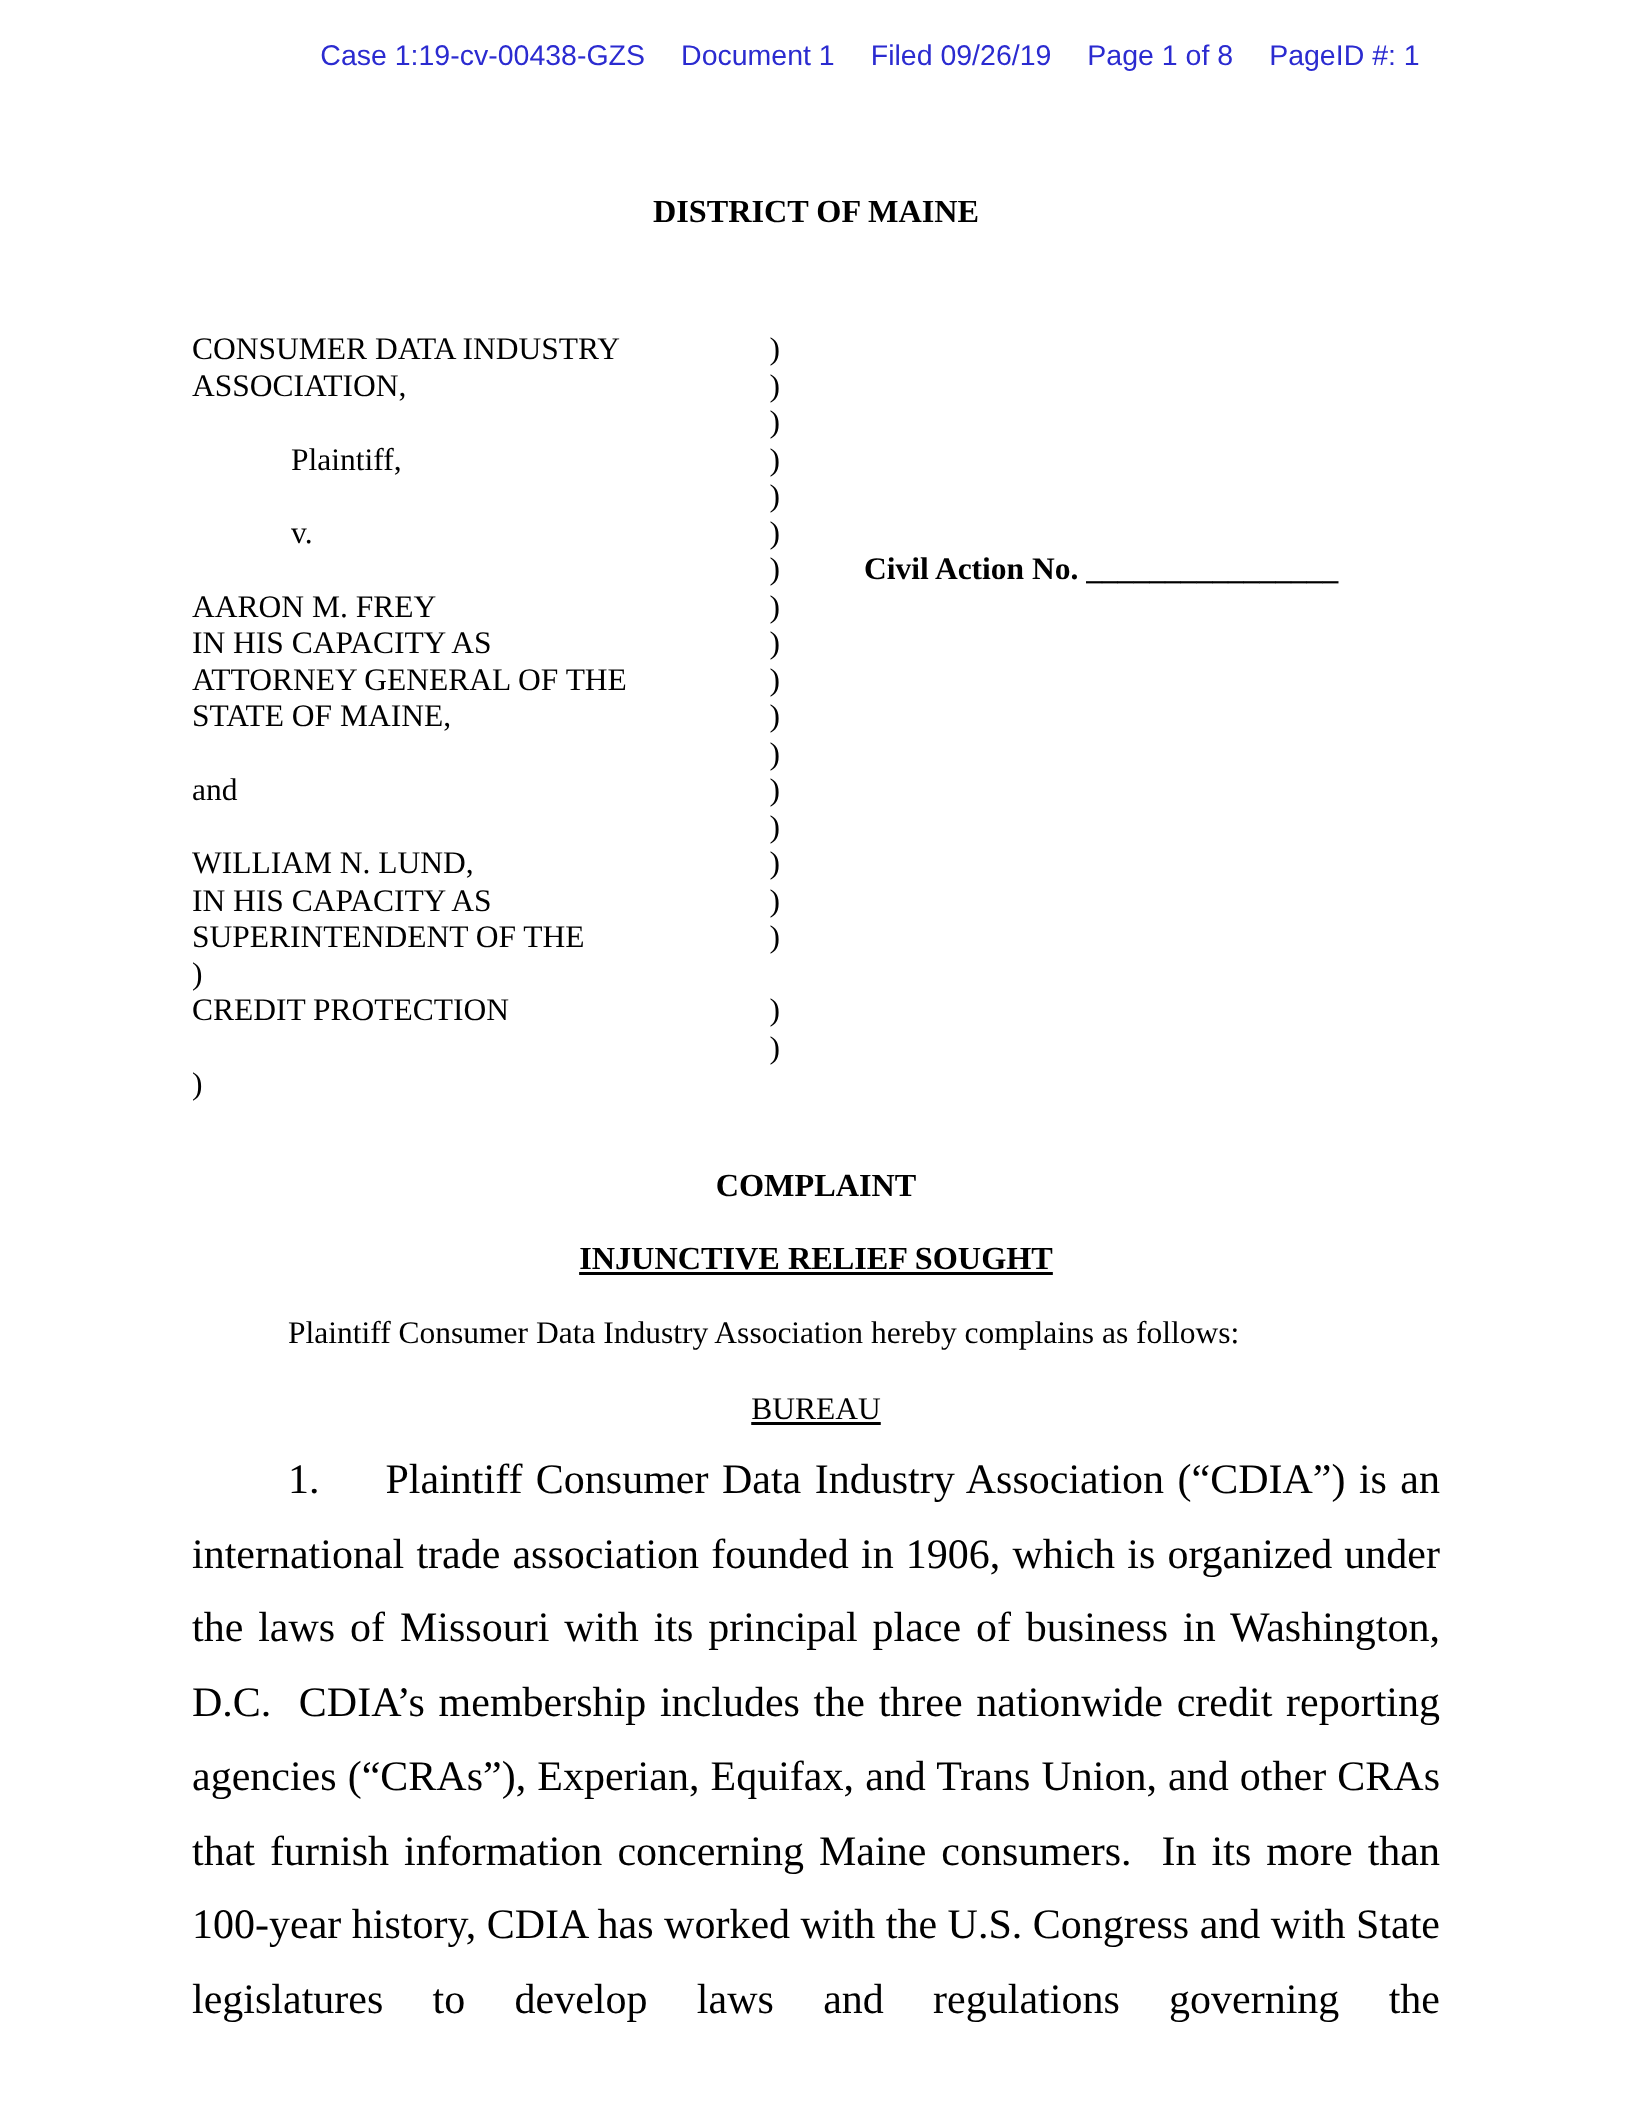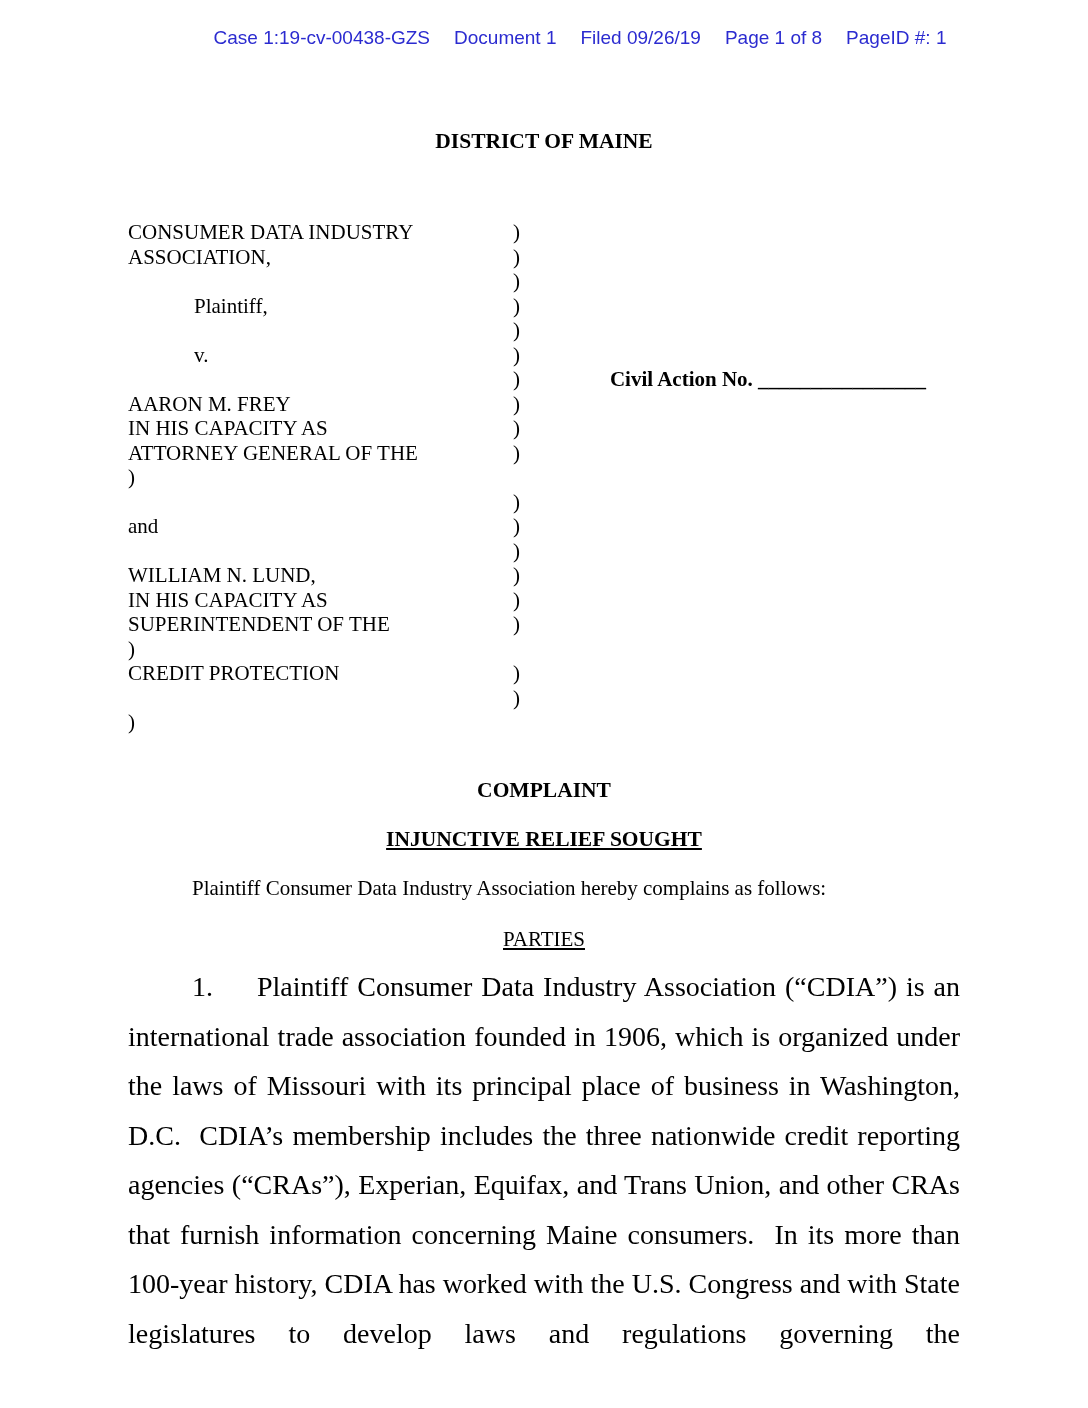--- a/index.html
+++ b/index.html
@@ -55,21 +55,21 @@
     line-height: 24.5px;
   }
   .cap-left {
     width: 385px;
     flex: none;
     box-sizing: border-box;
     white-space: nowrap;
   }
   .cap-indent { padding-left: 66px; }
   .cap-paren { width: 63px; flex: none; }
-  .cap-right { flex: 1; white-space: nowrap; text-align: center; }
+  .cap-right { flex: 1; white-space: nowrap; }
   .cap-bold { font-weight: bold; }
 
   
   .h-center {
     position: absolute;
     left: 128px;
     right: 128px;
     text-align: center;
     font-size: 21.5px;
     line-height: 25px;
@@ -165,20 +165,21 @@
         <span class="cap-left">IN HIS CAPACITY AS</span>
         <span class="cap-paren">)</span>
         <span class="cap-right"></span>
       </div>
       <div class="cap-row">
         <span class="cap-left">ATTORNEY GENERAL OF THE</span>
         <span class="cap-paren">)</span>
         <span class="cap-right"></span>
       </div>
       <div class="cap-row">
+        <span class="cap-left">STATE OF MAINE,</span>
         <span class="cap-paren">)</span>
         <span class="cap-right"></span>
       </div>
       <div class="cap-row">
         <span class="cap-left">&nbsp;</span>
         <span class="cap-paren">)</span>
         <span class="cap-right"></span>
       </div>
       <div class="cap-row">
         <span class="cap-left">and</span>
@@ -224,15 +225,15 @@
         <span class="cap-right"></span>
       </div>
     </div>
 </div>
 
 <div class="h-center bold" id="heading-complaint">COMPLAINT</div>
 <div class="h-center bold underline" id="heading-relief">INJUNCTIVE RELIEF SOUGHT</div>
 
 <div id="intro">Plaintiff Consumer Data Industry Association hereby complains as follows:</div>
 
-<div class="h-center underline" id="heading-parties">PARTIES</div>
+<div class="h-center underline" id="heading-parties">BUREAU</div>
 
 <p id="para1"><span>1.</span><span class="tab"></span><span>Plaintiff Consumer Data Industry Association (“CDIA”) is an international trade association founded in 1906, which is organized under the laws of Missouri with its principal place of business in Washington, D.C.&nbsp; CDIA’s membership includes the three nationwide credit reporting agencies (“CRAs”), Experian, Equifax, and Trans Union, and other CRAs that furnish information concerning Maine consumers.&nbsp; In its more than 100-year history, CDIA has worked with the U.S. Congress and with State legislatures to develop laws and regulations governing the</span></p>
 
 </body></html>

